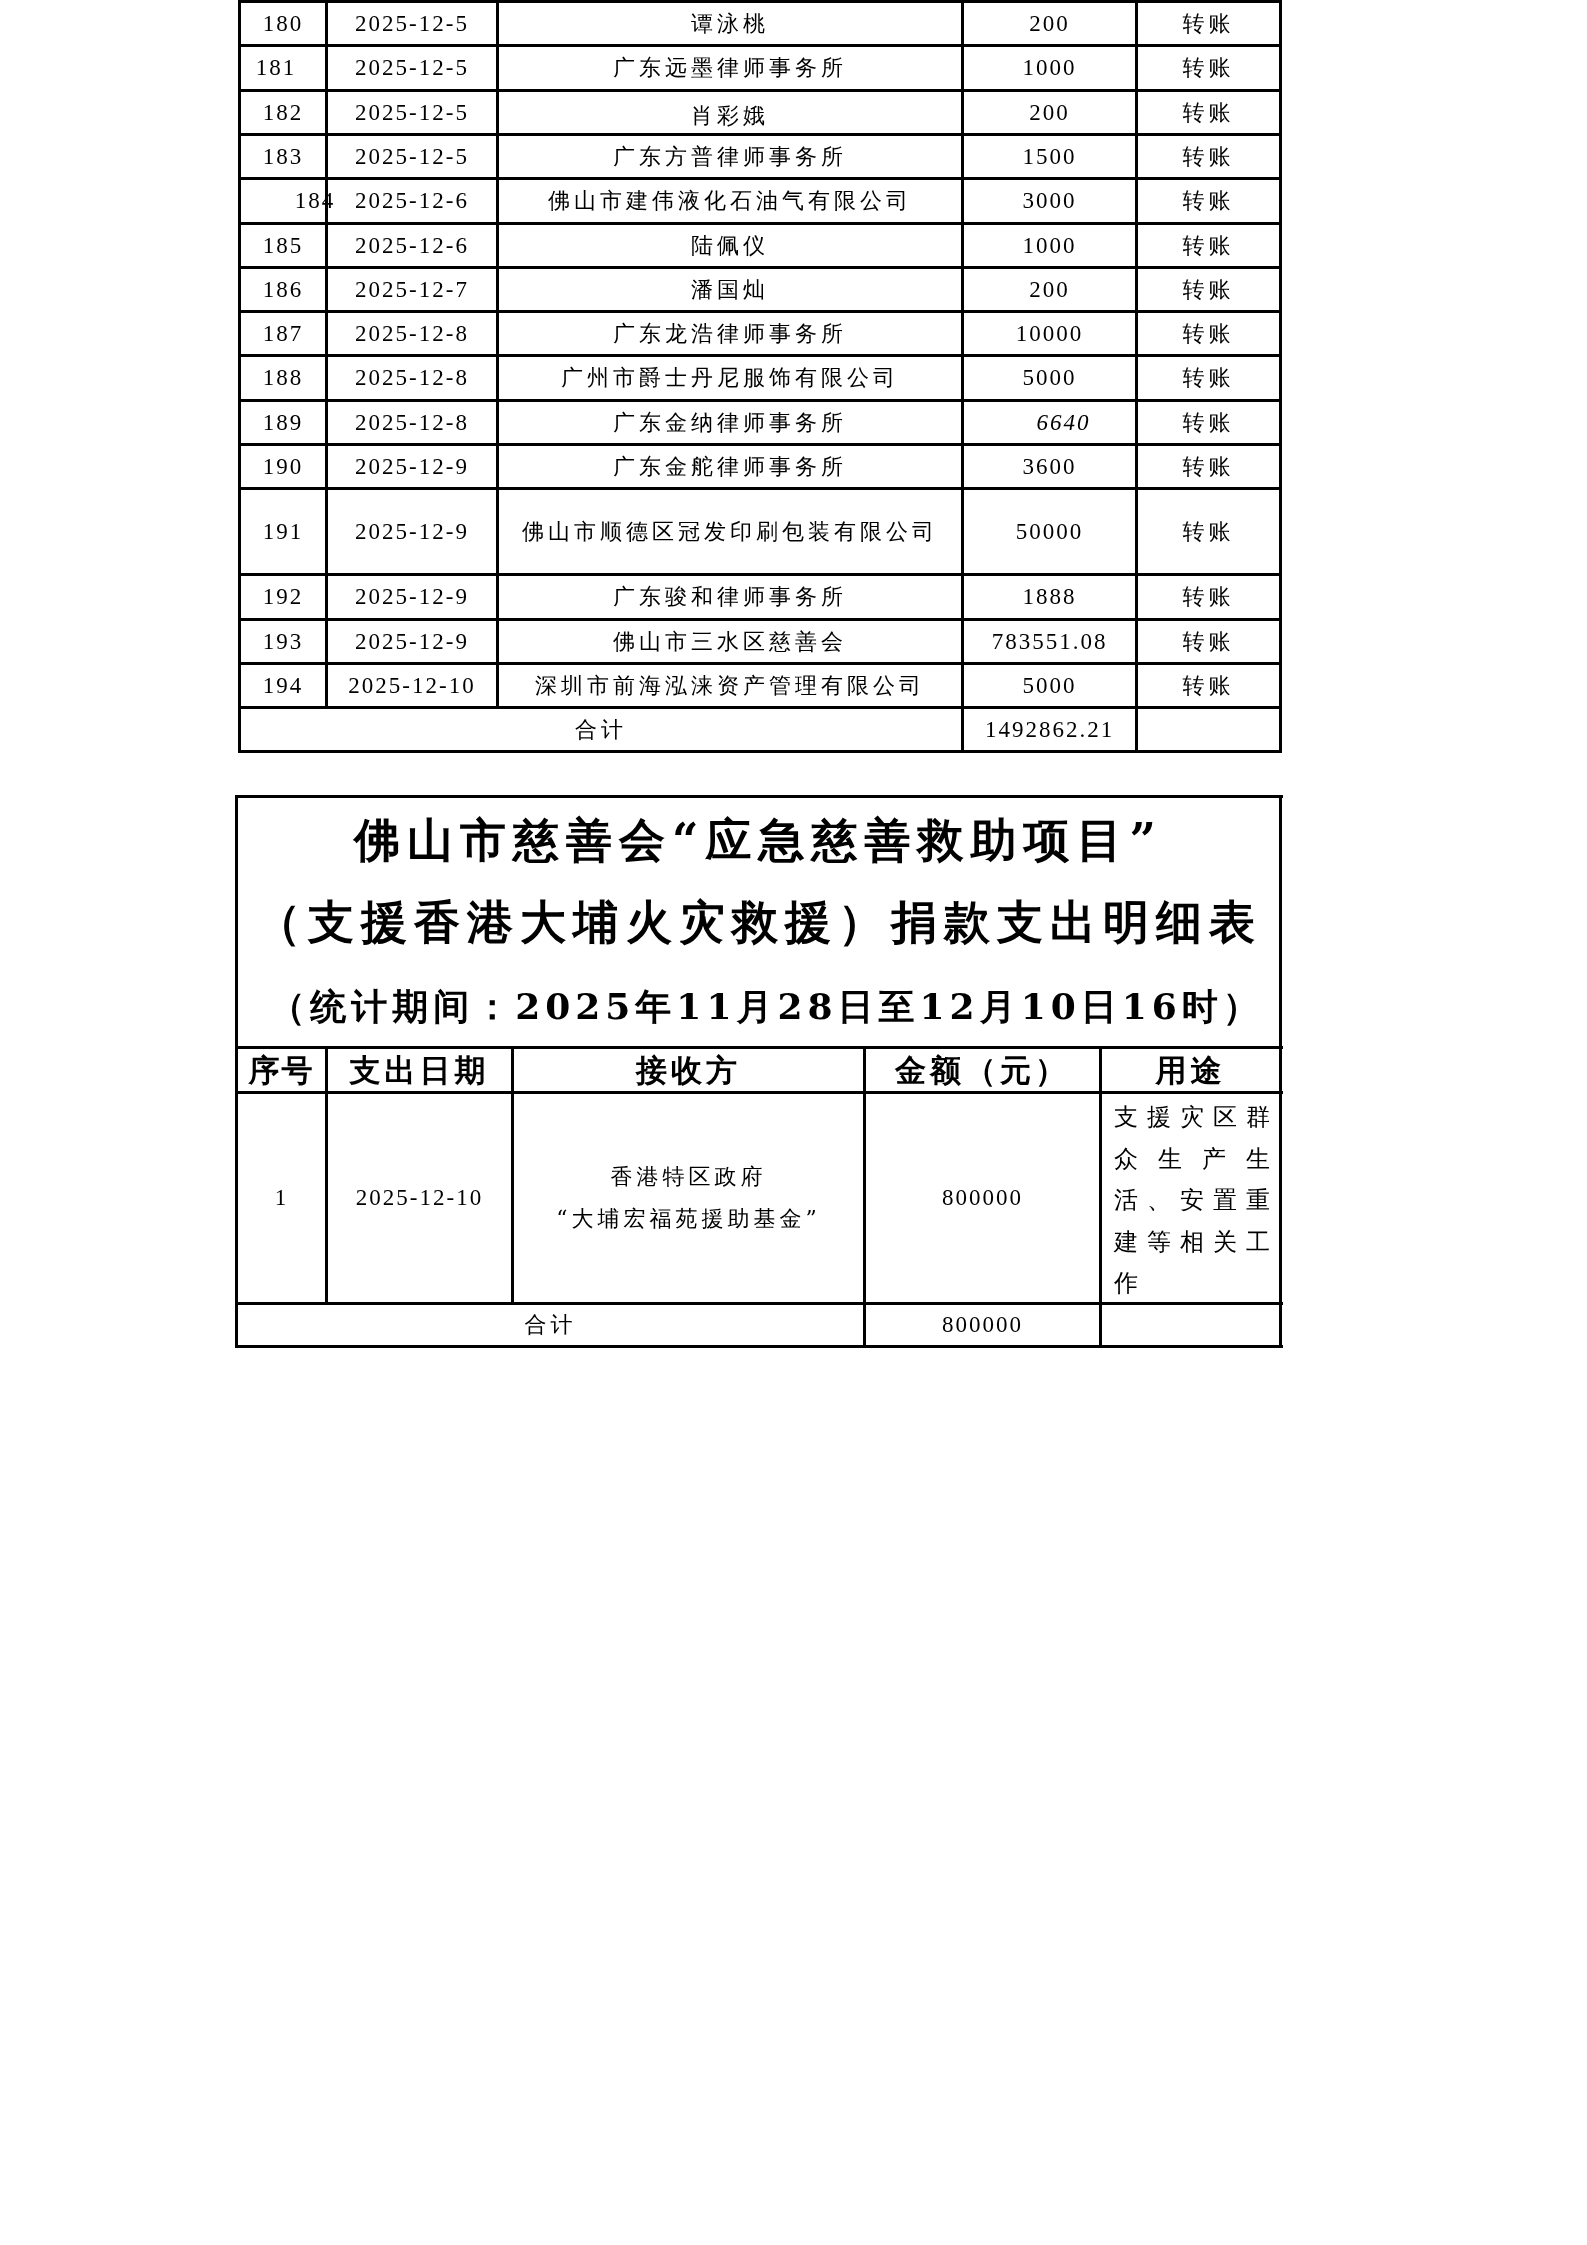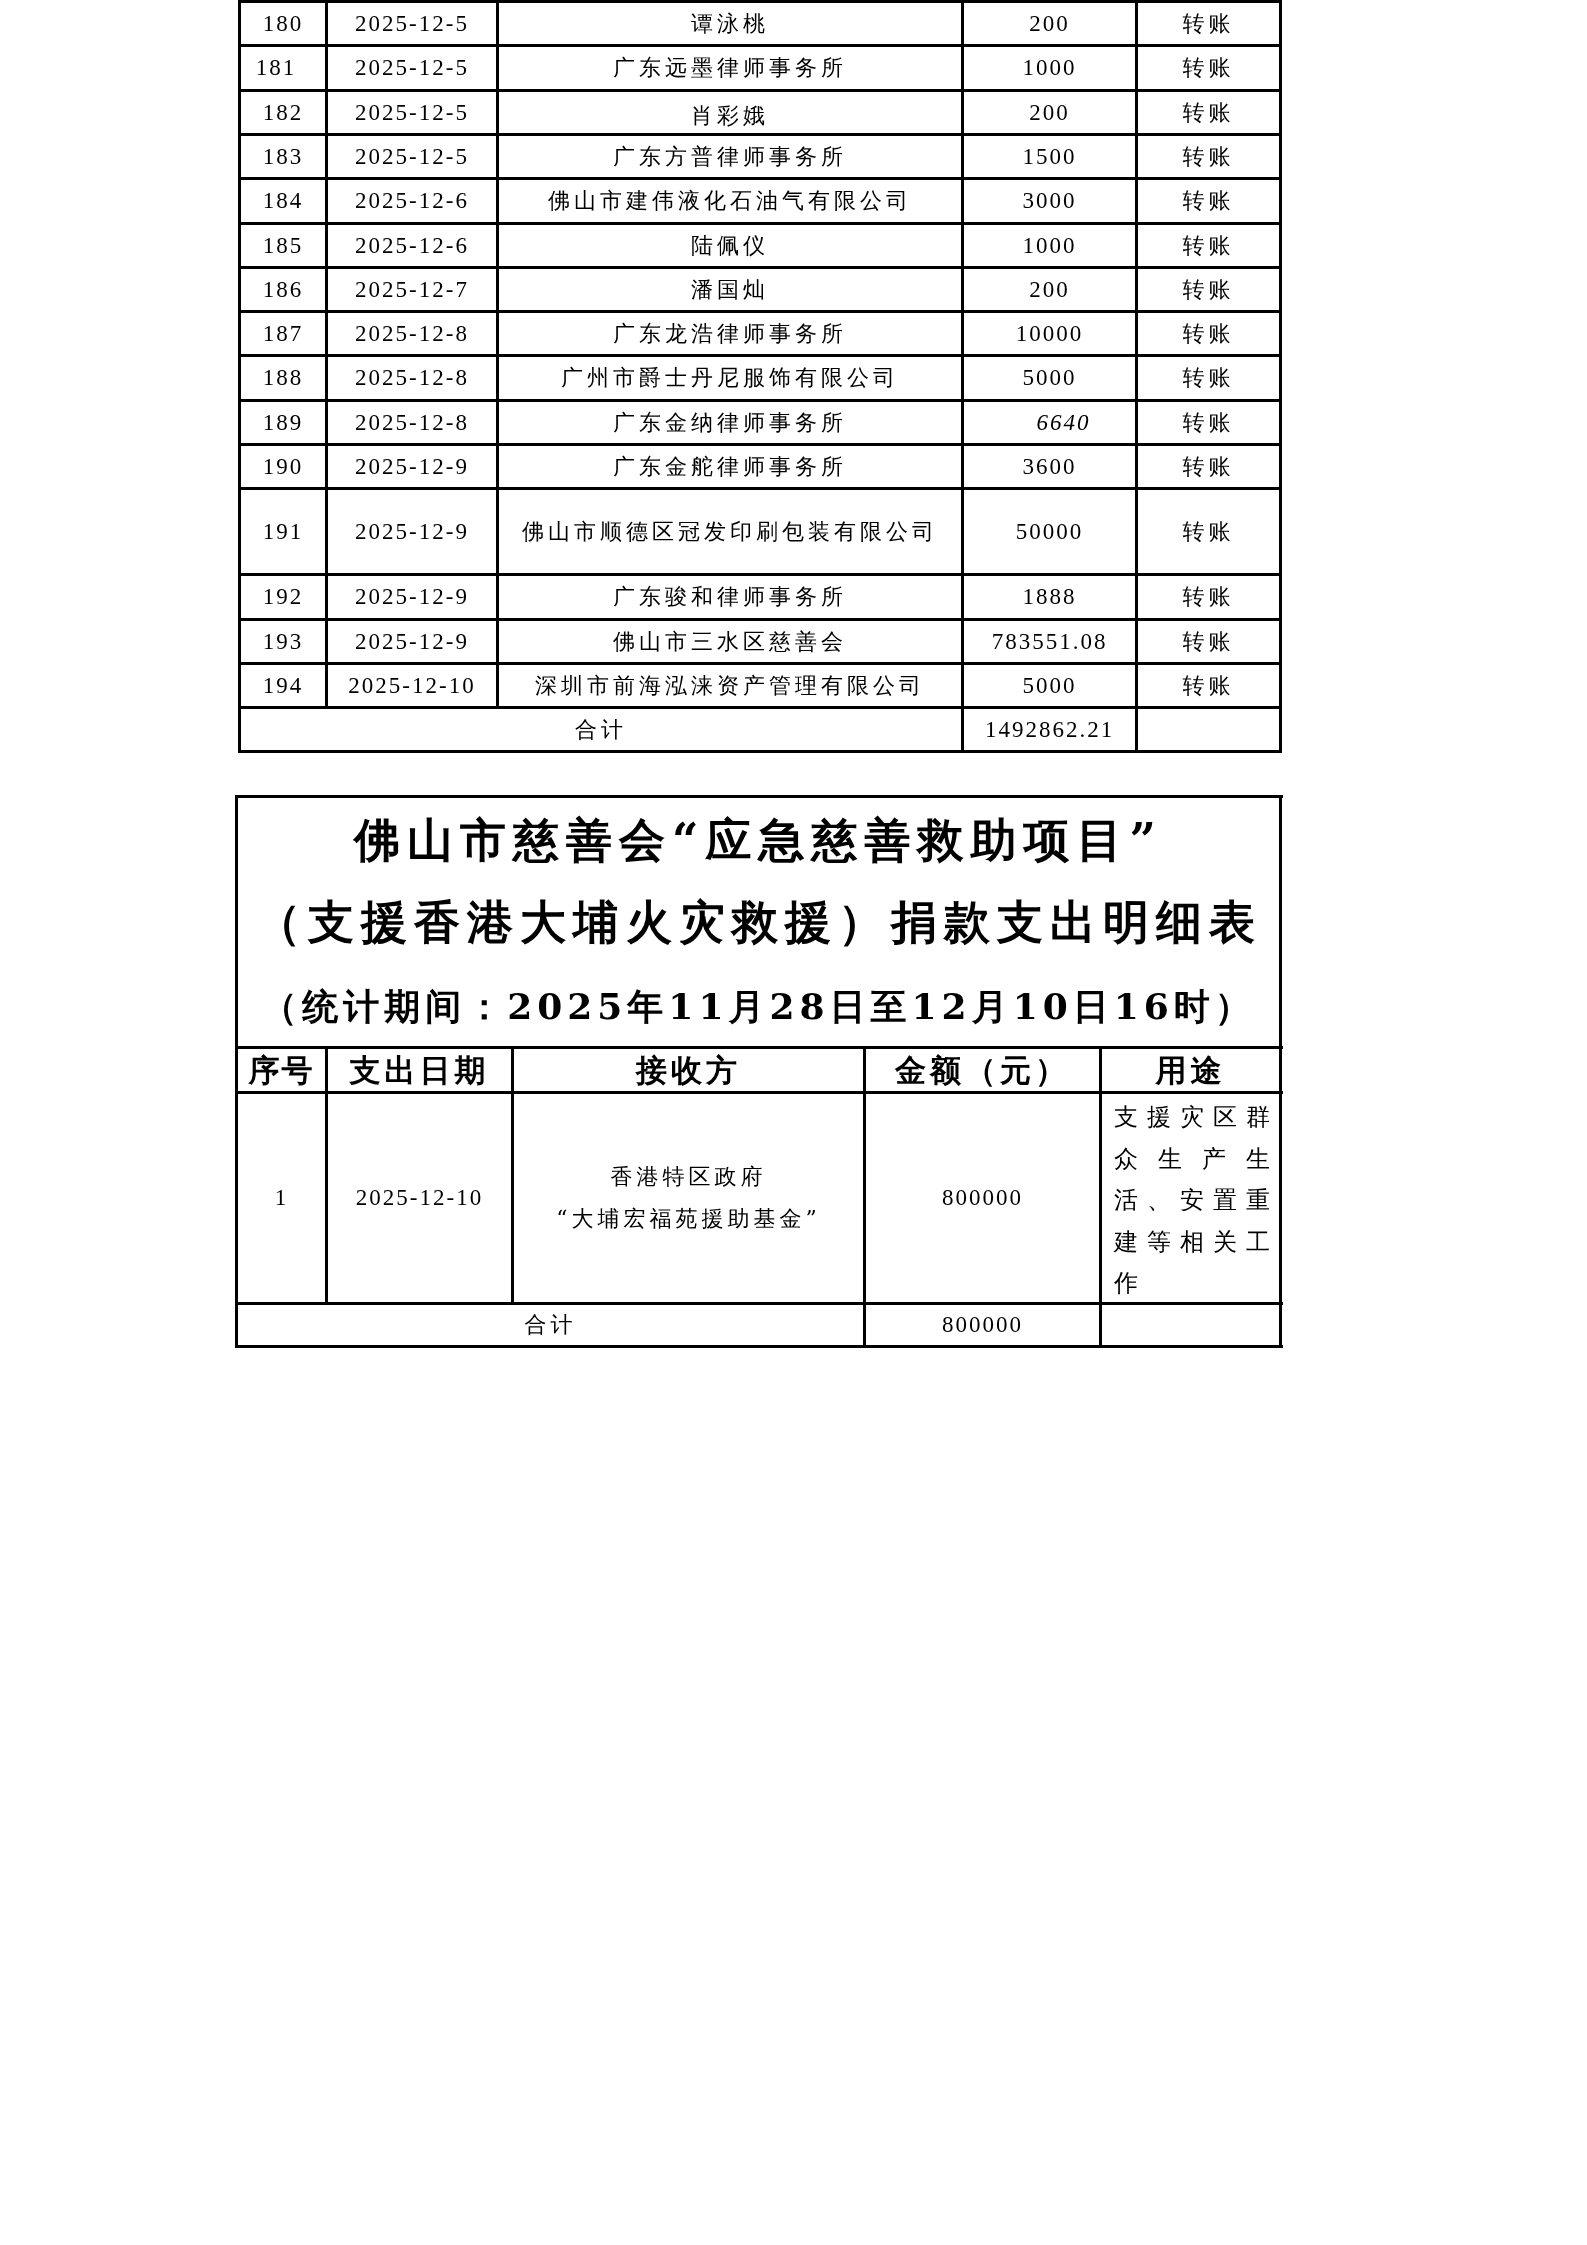--- a/index.html
+++ b/index.html
@@ -68,21 +68,21 @@
       <div class="cell cn" style="left:1138px;top:92px;width:141px;height:41px;">转账</div>
     </div>
     <div class="" style="">
       <div class="cell" style="left:241px;top:136px;width:84px;height:41px;">183</div>
       <div class="cell" style="left:328px;top:136px;width:168px;height:41px;">2025-12-5</div>
       <div class="cell cn" style="left:499px;top:136px;width:462px;height:41px;padding:0 6px;box-sizing:border-box;">广东方普律师事务所</div>
       <div class="cell" style="left:964px;top:136px;width:171px;height:41px;">1500</div>
       <div class="cell cn" style="left:1138px;top:136px;width:141px;height:41px;">转账</div>
     </div>
     <div class="" style="">
-      <div class="cell" style="left:241px;top:180px;width:84px;height:42px;">184</div>
+      <div class="cell" style="left:241px;top:180px;width:84px;height:42px;padding-left:32px;">184</div>
       <div class="cell" style="left:328px;top:180px;width:168px;height:42px;">2025-12-6</div>
       <div class="cell cn" style="left:499px;top:180px;width:462px;height:42px;padding:0 6px;box-sizing:border-box;">佛山市建伟液化石油气有限公司</div>
       <div class="cell" style="left:964px;top:180px;width:171px;height:42px;">3000</div>
       <div class="cell cn" style="left:1138px;top:180px;width:141px;height:42px;">转账</div>
     </div>
     <div class="" style="">
       <div class="cell" style="left:241px;top:225px;width:84px;height:41px;">185</div>
       <div class="cell" style="left:328px;top:225px;width:168px;height:41px;">2025-12-6</div>
       <div class="cell cn" style="left:499px;top:225px;width:462px;height:41px;padding:0 6px;box-sizing:border-box;">陆佩仪</div>
       <div class="cell" style="left:964px;top:225px;width:171px;height:41px;">1000</div>
@@ -164,21 +164,21 @@
   <div class="hl" style="left:236px;top:1345px;width:1047px;"></div>
   <div class="vl" style="left:235px;top:795px;height:553px;"></div>
   <div class="vl" style="left:1279px;top:795px;height:553px;"></div>
   <div class="vl" style="left:325px;top:1046px;height:259px;"></div>
   <div class="vl" style="left:511px;top:1046px;height:259px;"></div>
   <div class="vl" style="left:863px;top:1046px;height:302px;"></div>
   <div class="vl" style="left:1099px;top:1046px;height:302px;"></div>
 
   <div class="title" style="top:817px;">佛山市慈善会“应急慈善救助项目”</div>
   <div class="title" style="top:899px;">（支援香港大埔火灾救援）捐款支出明细表</div>
-  <div class="title" style="top:983px;font-size:36px;letter-spacing:5px;">（统计期间：2025年11月28日至12月10日16时）</div>
+  <div class="title" style="top:983px;font-size:36px;letter-spacing:5px;padding-left:8px;">（统计期间：2025年11月28日至12月10日16时）</div>
 
   <div class="cell hdr" style="left:238px;top:1049px;width:87px;height:42px;letter-spacing:2px;">序号</div>
   <div class="cell hdr" style="left:328px;top:1049px;width:183px;height:42px;">支出日期</div>
   <div class="cell hdr" style="left:514px;top:1049px;width:349px;height:42px;">接收方</div>
   <div class="cell hdr" style="left:866px;top:1049px;width:233px;height:42px;">金额（元）</div>
   <div class="cell hdr" style="left:1102px;top:1049px;width:177px;height:42px;">用途</div>
 
   <div>
     <div class="cell" style="left:238px;top:1094px;width:87px;height:208px;">1</div>
     <div class="cell" style="left:328px;top:1094px;width:183px;height:208px;">2025-12-10</div>

